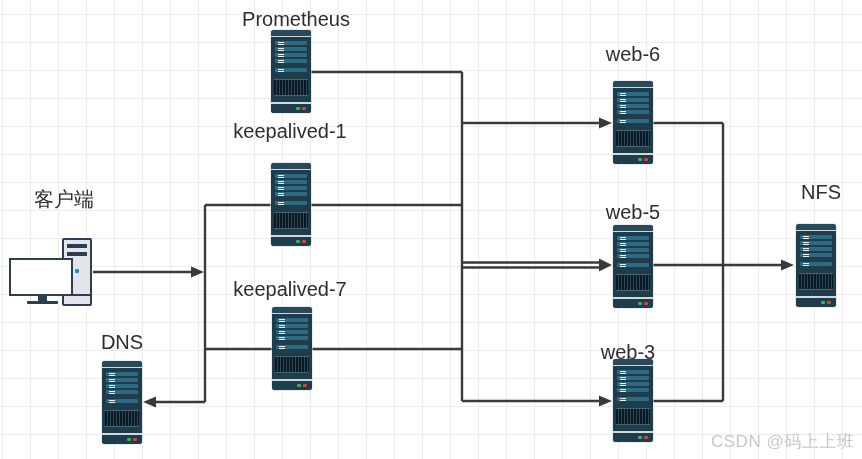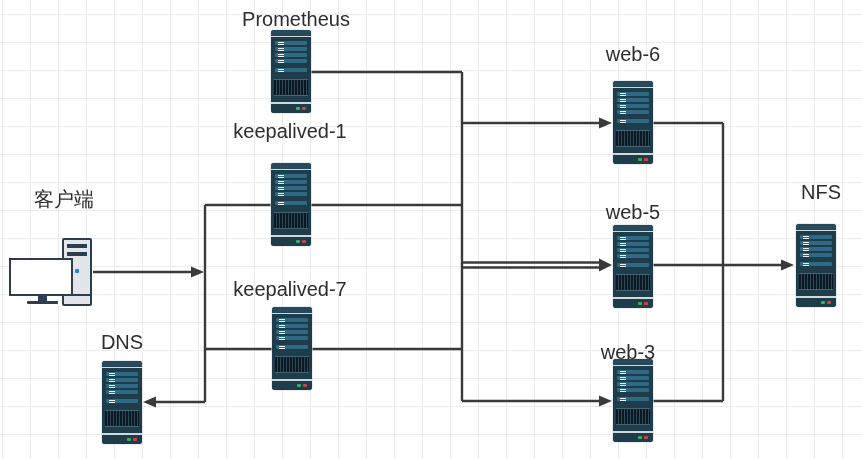--- a/index.html
+++ b/index.html
@@ -238,14 +238,15 @@
   <div class="lbl" style="left:64px;top:188px">客户端</div>
   <div class="lbl" style="left:296px;top:8px">Prometheus</div>
   <div class="lbl" style="left:290px;top:120px">keepalived-1</div>
   <div class="lbl" style="left:290px;top:278px">keepalived-7</div>
   <div class="lbl" style="left:122px;top:331px">DNS</div>
   <div class="lbl" style="left:633px;top:43px">web-6</div>
   <div class="lbl" style="left:633px;top:201px">web-5</div>
   <div class="lbl" style="left:628px;top:341px">web-3</div>
   <div class="lbl" style="left:821px;top:181px">NFS</div>
 
+  <div class="watermark">CSDN @码上上班</div>
 
 </div>
 
 </body></html>

